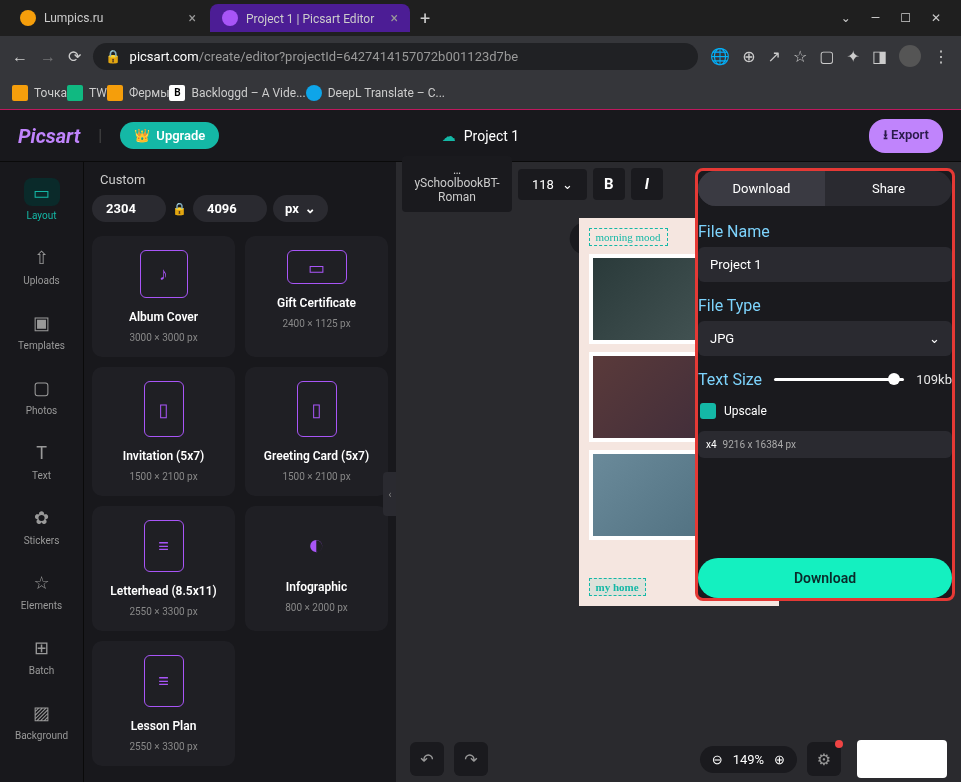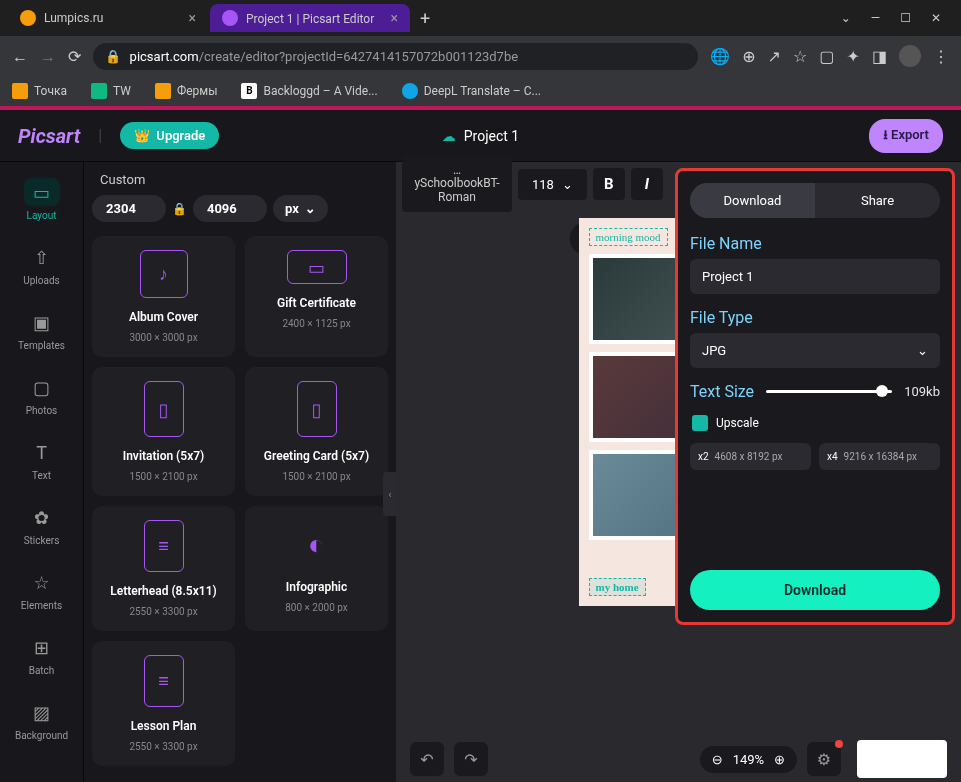--- a/index.html
+++ b/index.html
@@ -10,21 +10,21 @@
 .tab.active{background:#4c1d95;align-items:flex-end;}
 .tab-icon{width:16px;height:16px;border-radius:50%;}
 .tab-close{margin-left:auto;font-size:14px;color:#999;}
 .win-controls{display:flex;gap:20px;padding:0 12px;}
 .win-btn{color:#ccc;font-size:12px;}
 .urlbar{height:40px;background:#35363a;display:flex;align-items:center;padding:0 12px;gap:12px;}
 .nav-btn{color:#ccc;font-size:16px;}
 .url-input{flex:1;display:flex;align-items:center;gap:8px;color:#999;font-size:13px;background:#202124;padding:6px 12px;border-radius:16px;}
 .url-input .host{color:#fff;}
 .url-icons{display:flex;gap:12px;align-items:center;}
-.bookmarks{height:34px;background:#35363a;display:flex;align-items:center;gap:24px;padding:0 12px;font-size:12px;color:#ccc;border-bottom:4px solid #be185d;}
+.bookmarks{height:34px;background:#35363a;display:flex;align-items:center;gap:0;padding:0 12px;font-size:12px;color:#ccc;border-bottom:1px solid #be185d;}
 .bm{display:flex;align-items:center;gap:6px;}
 .bm-ico{width:16px;height:16px;border-radius:2px;}
 .app-header{height:52px;background:#18181c;display:flex;align-items:center;padding:0 18px;gap:18px;border-bottom:1px solid #0a0a0a;}
 .logo{font-size:20px;font-weight:700;color:#c084fc;font-style:italic;}
 .upgrade{background:#14b8a6;color:#fff;padding:6px 14px;border-radius:16px;font-size:13px;font-weight:600;display:flex;align-items:center;gap:6px;}
 .project-name{margin-left:auto;margin-right:auto;display:flex;align-items:center;gap:8px;color:#fff;font-size:14px;position:absolute;left:50%;transform:translateX(-50%);}
 .export{background:#c084fc;color:#2a1a4a;padding:6px 14px;border-radius:16px;font-size:13px;font-weight:600;margin-left:auto;}
 .main{display:flex;height:620px;}
 .sidebar{width:84px;background:#18181c;display:flex;flex-direction:column;padding:8px 0;gap:6px;border-right:1px solid #0a0a0a;}
 .side-item{display:flex;flex-direction:column;align-items:center;gap:4px;padding:8px 4px;color:#999;font-size:10px;cursor:pointer;}
@@ -51,21 +51,21 @@
 .canvas{flex:1;display:flex;align-items:flex-start;justify-content:center;padding:12px 0;overflow:hidden;position:relative;}
 .artboard{width:200px;background:#f5e6e0;padding:10px;display:flex;flex-direction:column;gap:8px;position:relative;}
 .photo{height:90px;background:#3a3a40;border:4px solid #fff;}
 .photo.p1{background:linear-gradient(135deg,#2a3a3a,#4a5a5a);}
 .photo.p2{background:linear-gradient(135deg,#5a3a3a,#3a2a3a);}
 .photo.p3{background:linear-gradient(135deg,#6a8a9a,#4a6a7a);}
 .text-label{border:1px dashed #14b8a6;padding:2px 6px;color:#14b8a6;font-size:11px;font-family:serif;align-self:flex-start;}
 .text-label.sel{background:rgba(20,184,166,0.1);font-weight:bold;}
 .float-tools{position:absolute;top:60px;left:50%;transform:translateX(-70%);display:flex;gap:12px;background:#1a1a1e;padding:8px 14px;border-radius:20px;font-size:12px;color:#ccc;}
 .ft-item{display:flex;align-items:center;gap:6px;}
-.download-panel{position:absolute;top:6px;right:6px;width:280px;background:#1a1a1e;border:3px solid #e53935;border-radius:8px;padding:12px;z-index:10;}
+.download-panel{position:absolute;top:6px;right:6px;width:260px;background:#1a1a1e;border:3px solid #e53935;border-radius:8px;z-index:10;}
 .dl-tabs{display:flex;background:#2a2a30;border-radius:20px;overflow:hidden;margin-bottom:16px;}
 .dl-tab{flex:1;text-align:center;padding:10px;font-size:13px;color:#fff;}
 .dl-tab.active{background:#3a3a42;}
 .dl-field{margin-bottom:14px;}
 .dl-label{font-size:16px;color:#7dd3fc;margin-bottom:6px;}
 .dl-input{background:#2a2a30;border-radius:6px;padding:10px 12px;color:#fff;font-size:13px;width:100%;display:flex;justify-content:space-between;align-items:center;}
 .size-row{display:flex;align-items:center;gap:12px;}
 .slider{flex:1;height:3px;background:#fff;border-radius:2px;position:relative;}
 .slider-dot{position:absolute;right:4px;top:-5px;width:12px;height:12px;background:#fff;border-radius:50%;}
 .size-val{font-size:13px;color:#e5e5e5;}
@@ -313,24 +313,20 @@
             </div>
           <span class="size-val">109kb</span>
         </div>
       </div>
       <div class="upscale-row">
         <span class="upsc-badge"></span>
         <span>Upscale</span>
       </div>
       <div class="upsc-opts">
         <div class="upsc-opt">
-            <span class="x">x2</span>
-            <span>4608 x 8192 px</span>
-          </div>
-        <div class="upsc-opt">
             <span class="x">x4</span>
             <span>9216 x 16384 px</span>
           </div>
       </div>
       <div class="dl-btn">Download</div>
     </div>
 
     <div class="bottom-bar">
       <div class="bb-btn">↶</div>
       <div class="bb-btn">↷</div>

